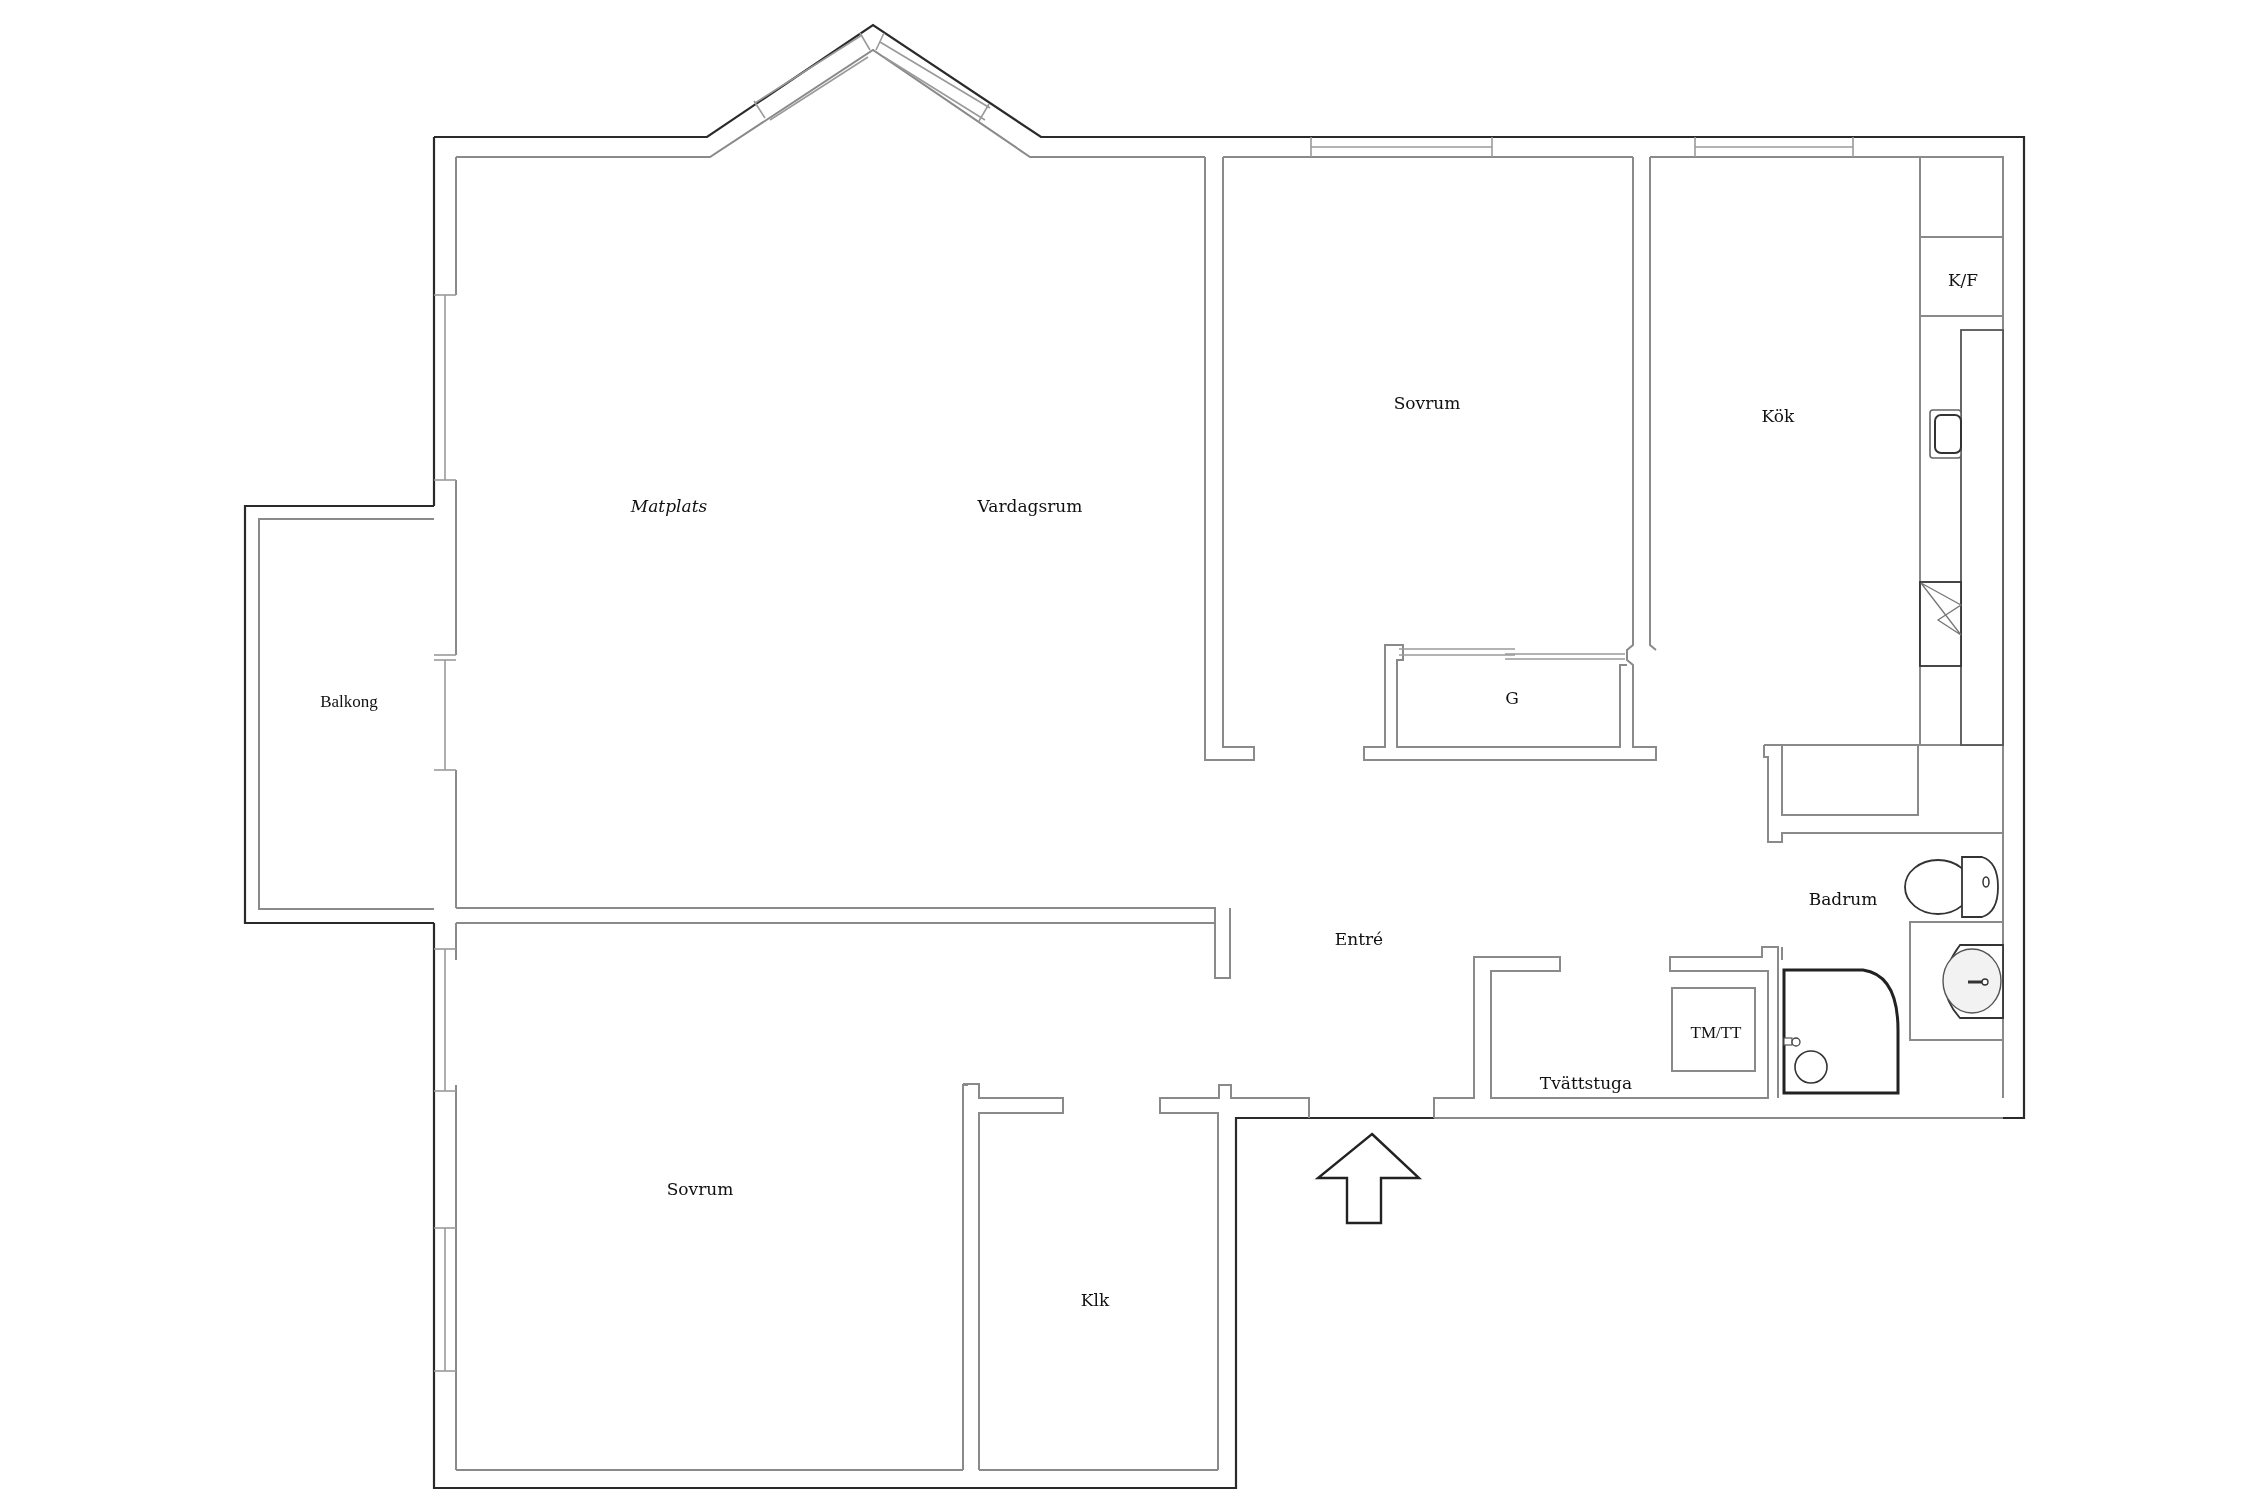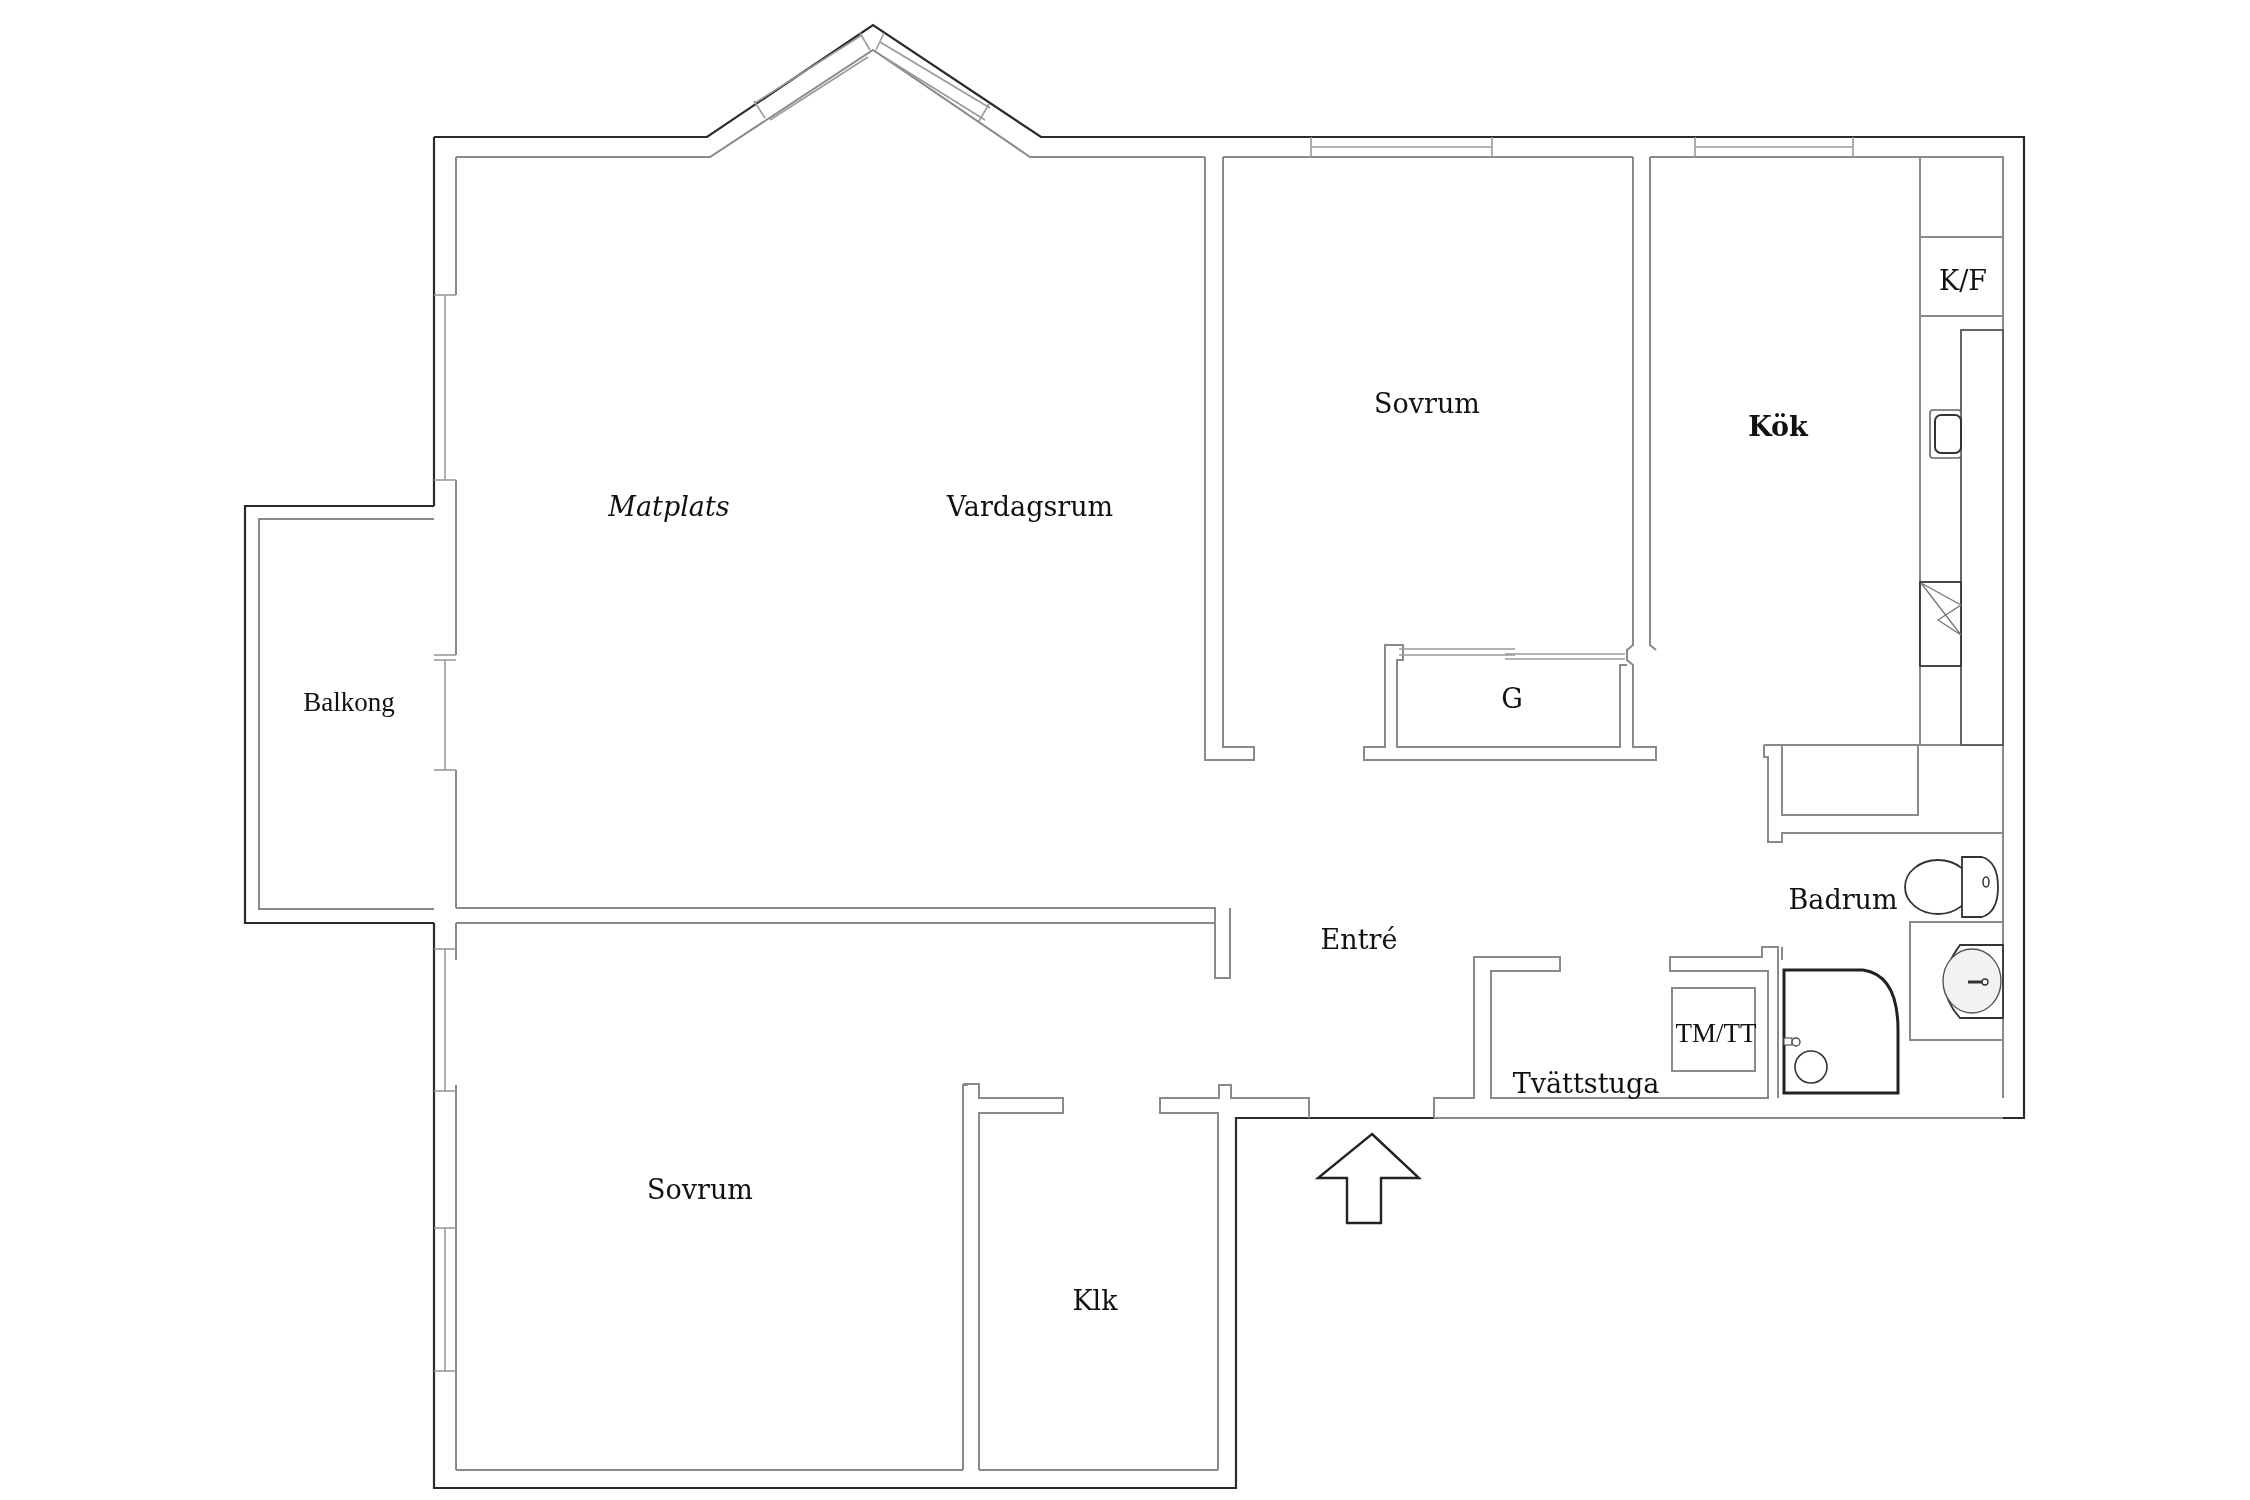--- a/index.html
+++ b/index.html
@@ -2,21 +2,21 @@
 <html><head>
 <meta charset="utf-8">
 <style>
   html,body{margin:0;padding:0;background:#ffffff;}
   body{width:2250px;height:1500px;overflow:hidden;position:relative;}
   #plan{position:absolute;left:0;top:0;width:2250px;height:1500px;}
   .ow{fill:none;stroke:#2a2a2a;stroke-width:2.2;}
   .iw{fill:none;stroke:#8a8a8a;stroke-width:2;}
   .th{fill:none;stroke:#9a9a9a;stroke-width:1.6;}
   .fx{fill:#ffffff;stroke:#555;stroke-width:1.8;}
-  .lbl{position:absolute;font-family:"DejaVu Serif","Liberation Serif",serif;font-size:27px;color:#111;white-space:nowrap;transform:translate(-50%,-50%);}
+  .lbl{position:absolute;font-family:"DejaVu Serif","Liberation Serif",serif;font-size:17px;color:#111;white-space:nowrap;transform:translate(-50%,-50%);}
 </style>
 </head>
 <body>
 
 <svg id="plan" viewBox="0 0 2250 1500" xmlns="http://www.w3.org/2000/svg">
 
   <g>
 
     <polyline class="ow" points="434,137 707,137 873,25 1041,137 2024,137 2024,1118 1236,1118 1236,1488 434,1488 434,923"></polyline>
     <polyline class="ow" points="434,506 434,137"></polyline>
@@ -149,21 +149,21 @@
   </g>
 
   <g>
     <polygon points="1372,1134 1419,1178 1381,1178 1381,1223 1347,1223 1347,1178 1318,1178" fill="#fff" stroke="#222" stroke-width="2.4"></polygon>
   </g>
 </svg>
 
 <div class="lbl" style="left:669px;top:506px;font-style:italic;">Matplats</div>
 <div class="lbl" style="left:1030px;top:506px;">Vardagsrum</div>
 <div class="lbl" style="left:1427px;top:403px;">Sovrum</div>
-<div class="lbl" style="left:1778px;top:426px;font-weight:bold;">Kök</div>
+<div class="lbl" style="left:1778px;top:416px;">Kök</div>
 <div class="lbl" style="left:1963px;top:280px;">K/F</div>
 <div class="lbl" style="left:349px;top:702px;font-family:Liberation Serif, serif;">Balkong</div>
 <div class="lbl" style="left:1512px;top:698px;">G</div>
 <div class="lbl" style="left:1359px;top:939px;">Entré</div>
 <div class="lbl" style="left:1843px;top:899px;">Badrum</div>
 <div class="lbl" style="left:1586px;top:1083px;">Tvättstuga</div>
 <div class="lbl" style="left:1716px;top:1033px;font-family:Liberation Serif, serif;">TM/TT</div>
 <div class="lbl" style="left:700px;top:1189px;">Sovrum</div>
 <div class="lbl" style="left:1095px;top:1300px;">Klk</div>
 

